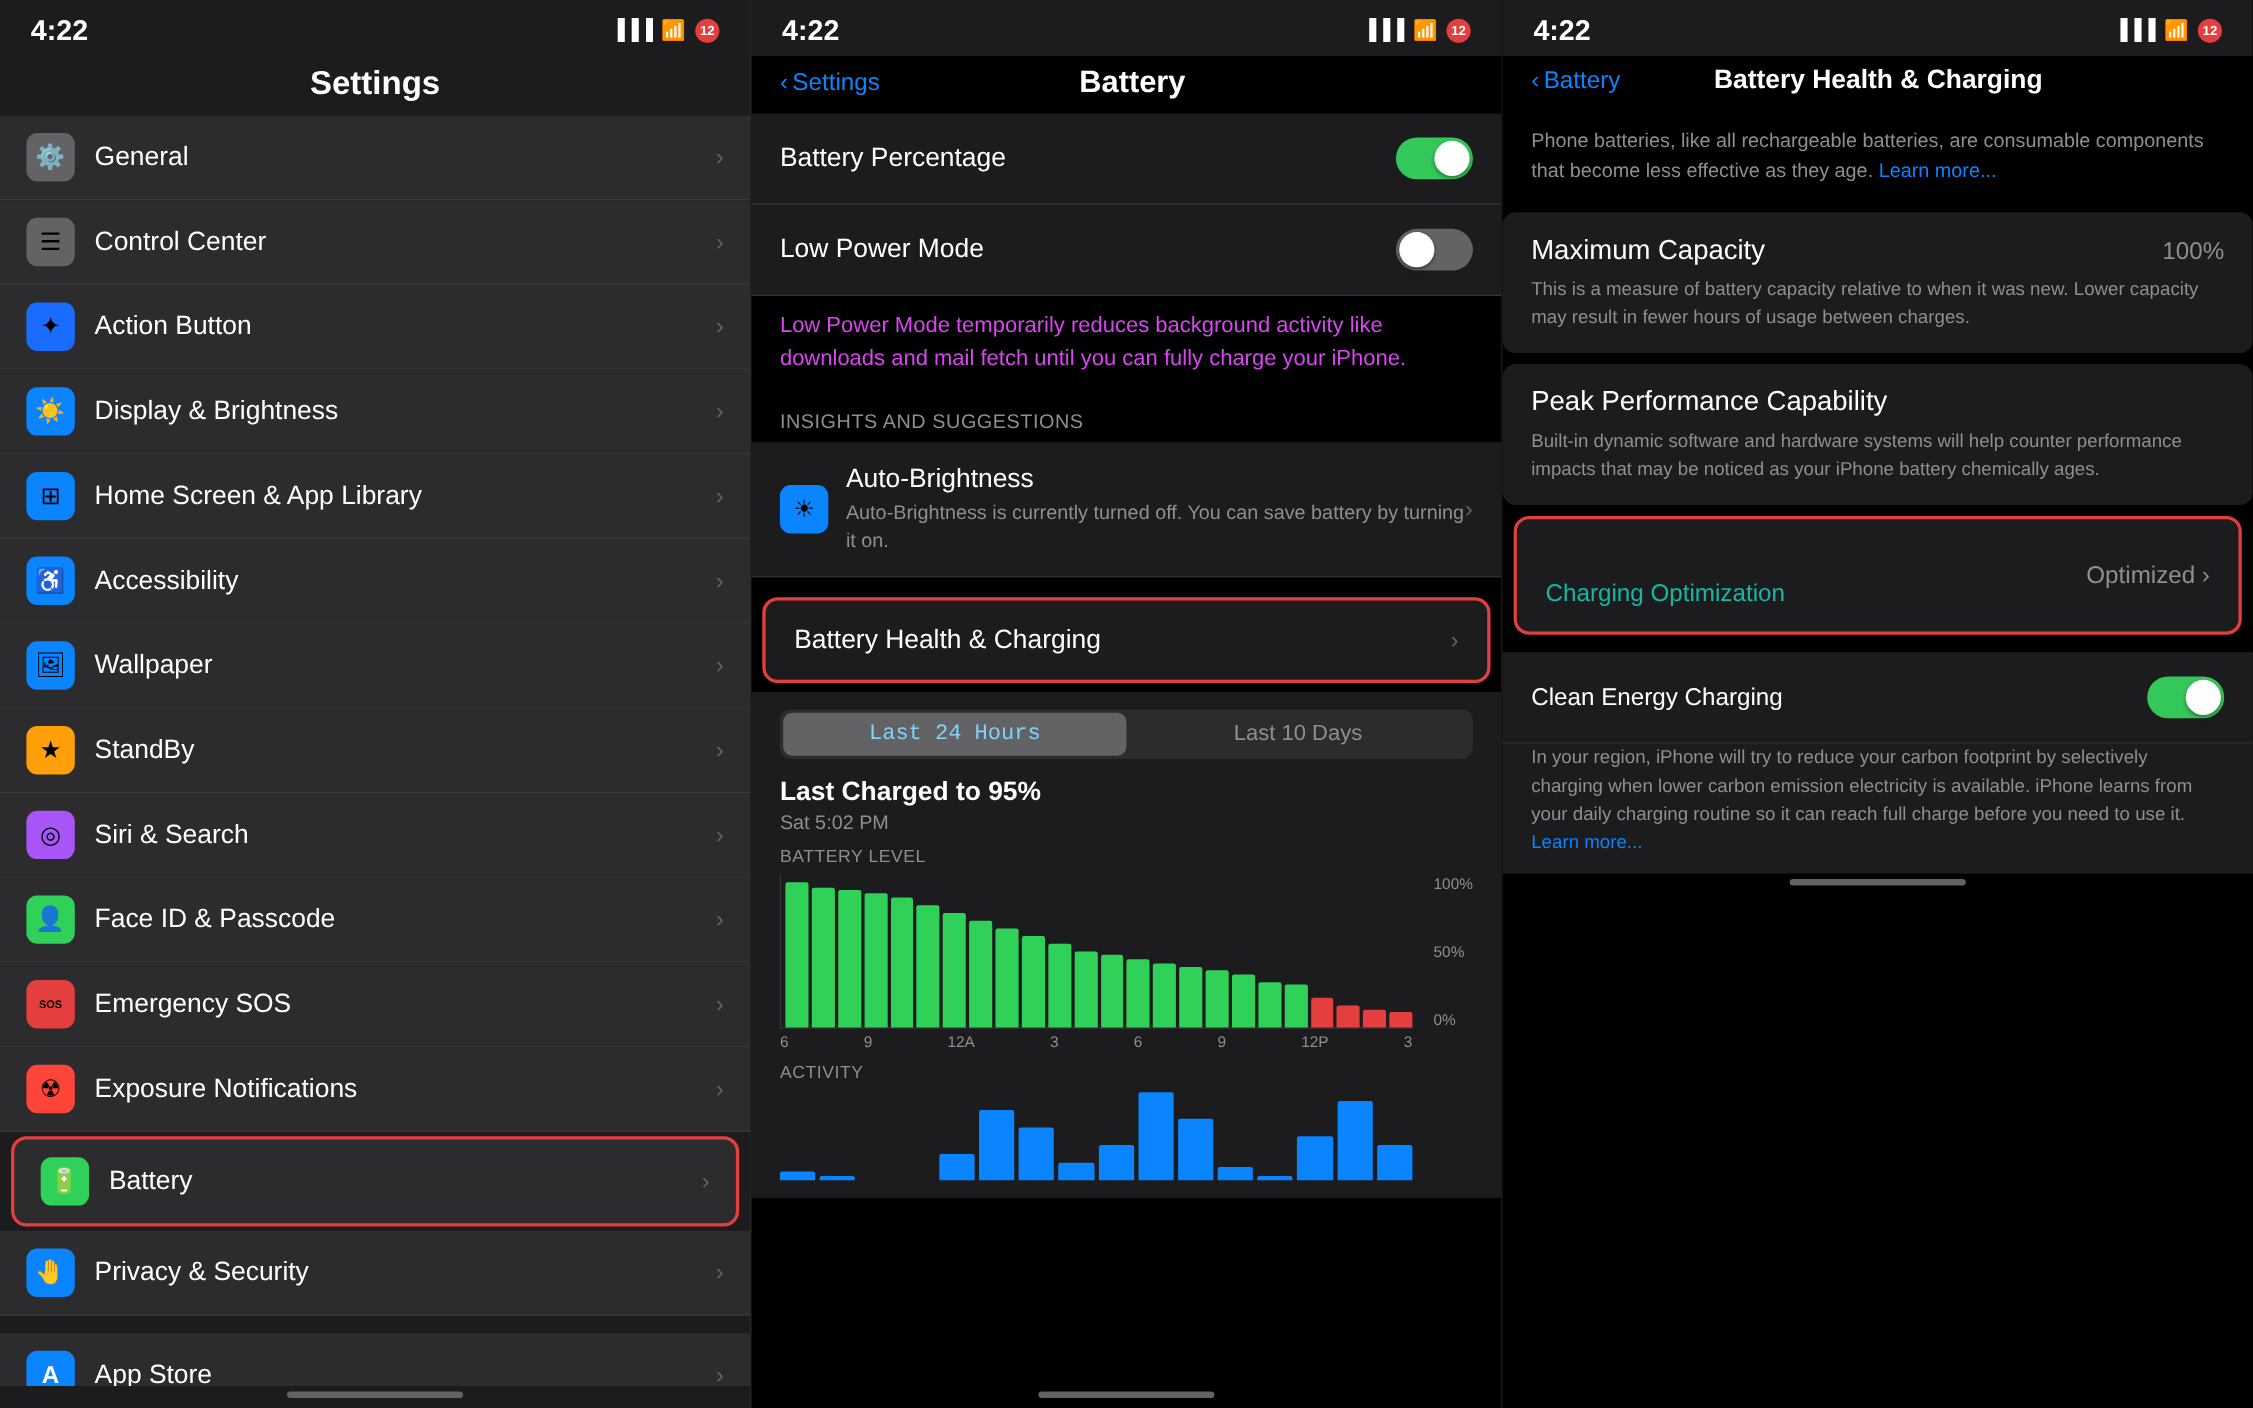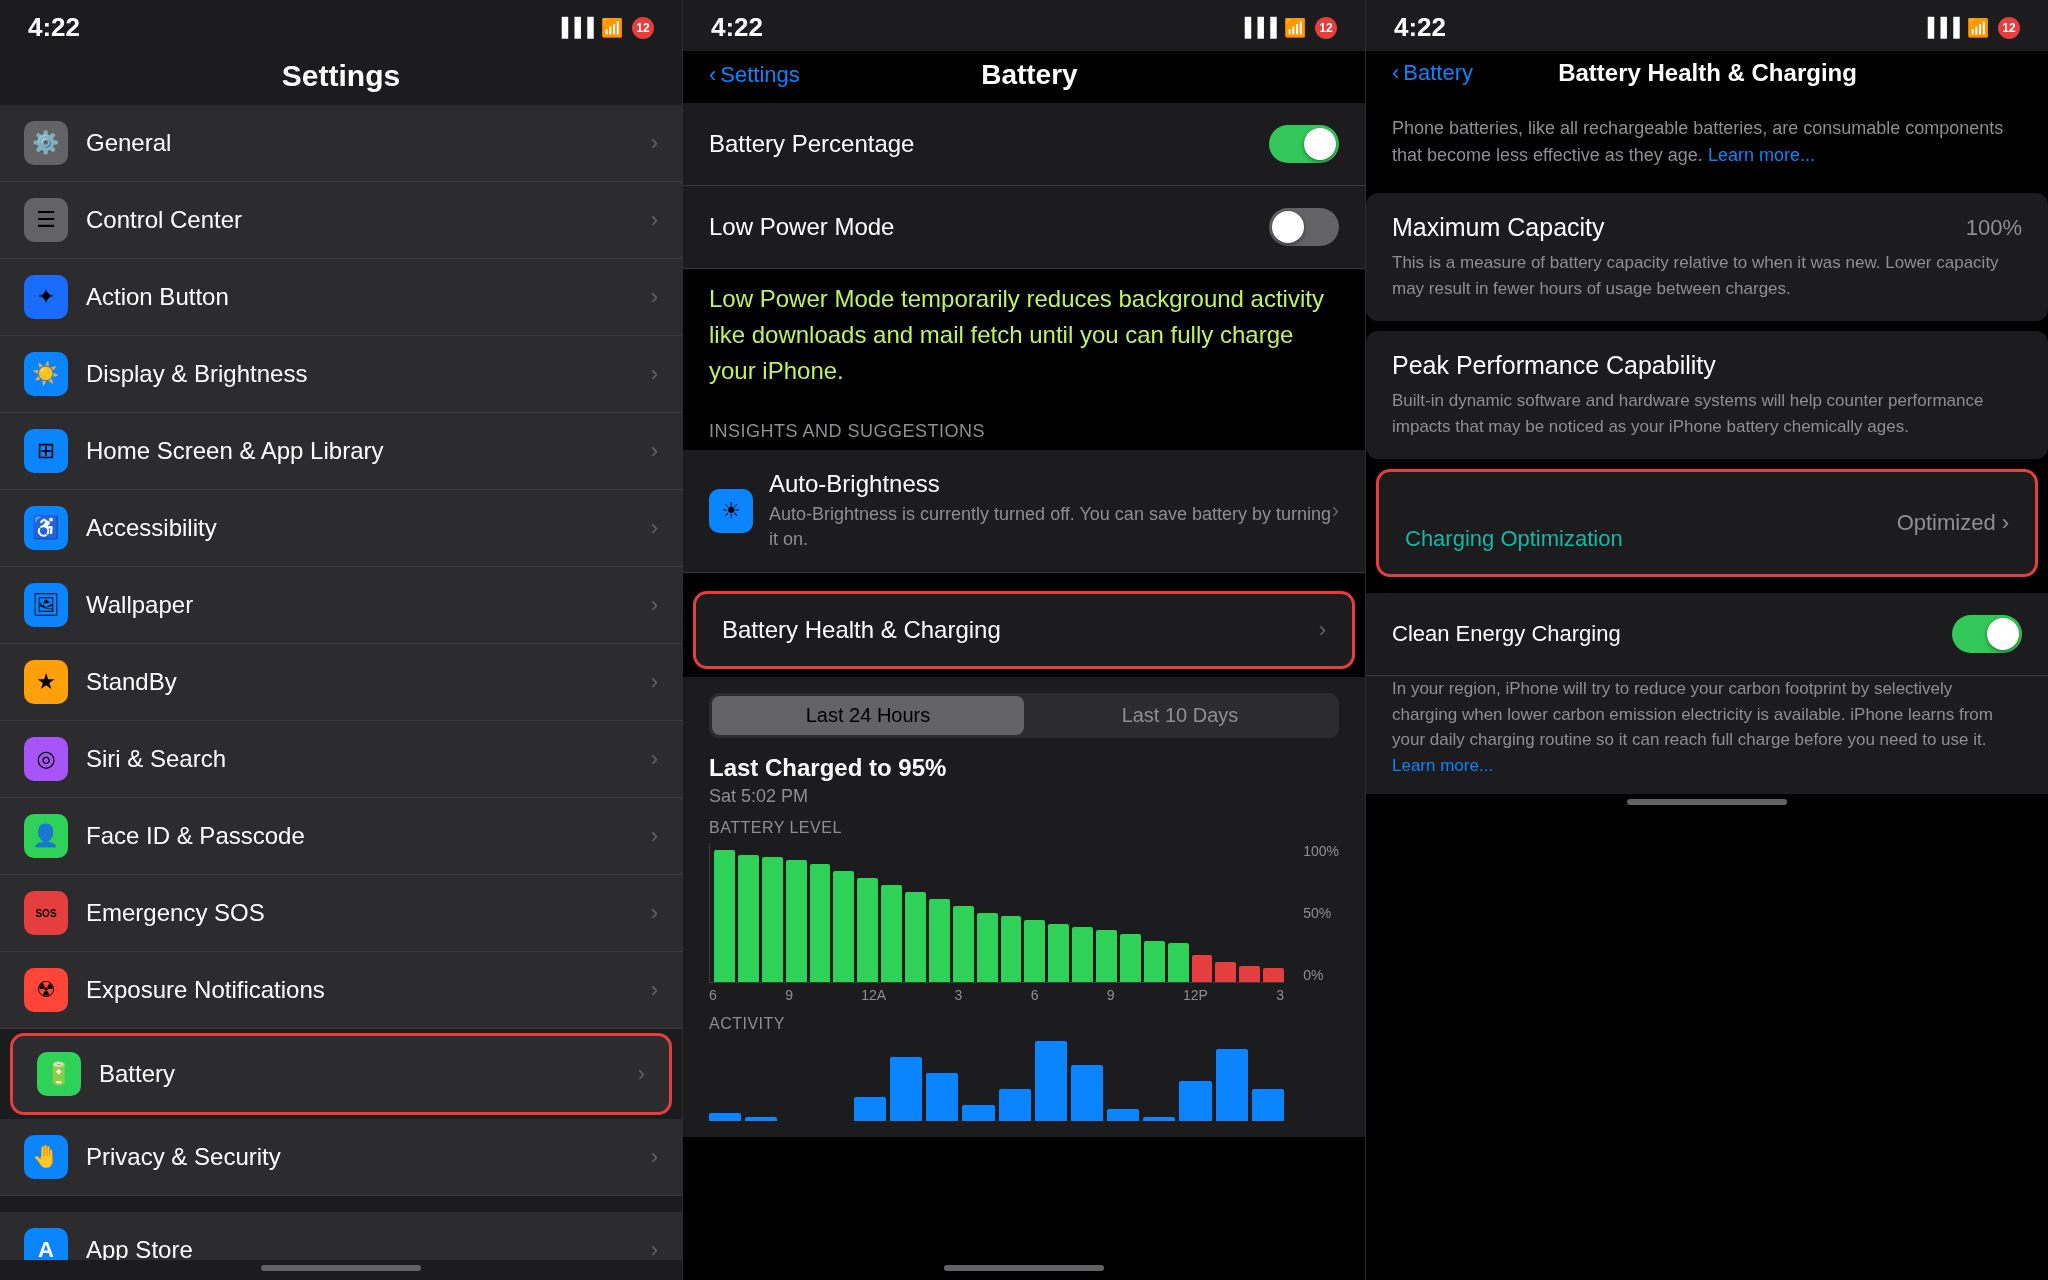--- a/index.html
+++ b/index.html
@@ -163,22 +163,22 @@
     .toggle.on { background: #34c759; justify-content: flex-end; }
     .toggle.off { background: #636366; justify-content: flex-start; }
     .toggle-thumb {
       width: 32px;
       height: 32px;
       background: #fff;
       border-radius: 50%;
       box-shadow: 0 2px 4px rgba(0,0,0,0.4);
     }
     .battery-note {
-      font-size: 24px;
-      color: #bef264;
+      font-size: 20px;
+      color: #d946ef;
       padding: 10px 26px 16px;
       line-height: 1.5;
     }
     .battery-section-label {
       font-size: 18px;
       color: #8e8e93;
       padding: 16px 26px 8px;
       text-transform: uppercase;
       letter-spacing: 0.5px;
     }
@@ -247,21 +247,22 @@
     .chart-tab {
       flex: 1;
       text-align: center;
       padding: 8px;
       border-radius: 8px;
       font-size: 20px;
       color: #8e8e93;
     }
     .chart-tab.active {
       background: #636366;
-      color: #000000;
+      color: #7dd3fc;
+      font-family: Liberation Mono, monospace;
     }
     .chart-last-charged {
       font-size: 24px;
       color: #fff;
       font-weight: 600;
       margin-bottom: 4px;
     }
     .chart-date {
       font-size: 18px;
       color: #8e8e93;

